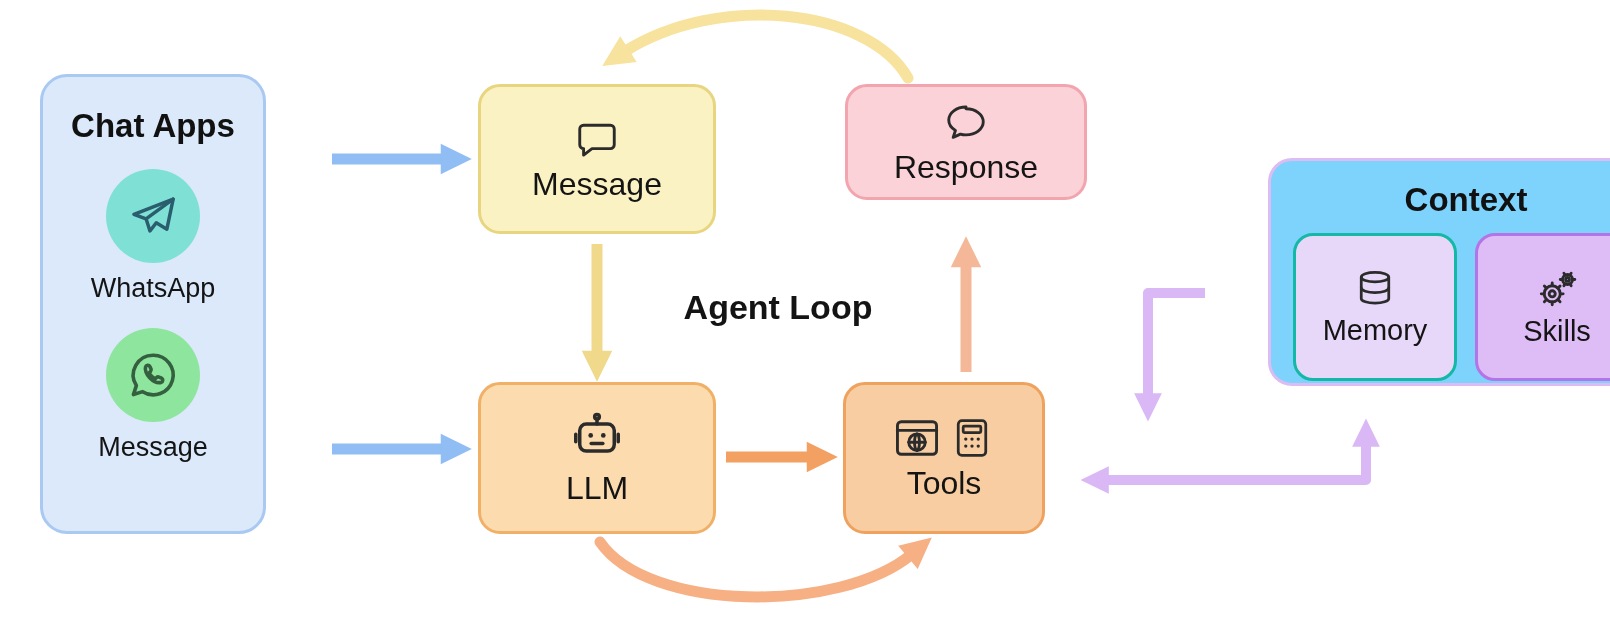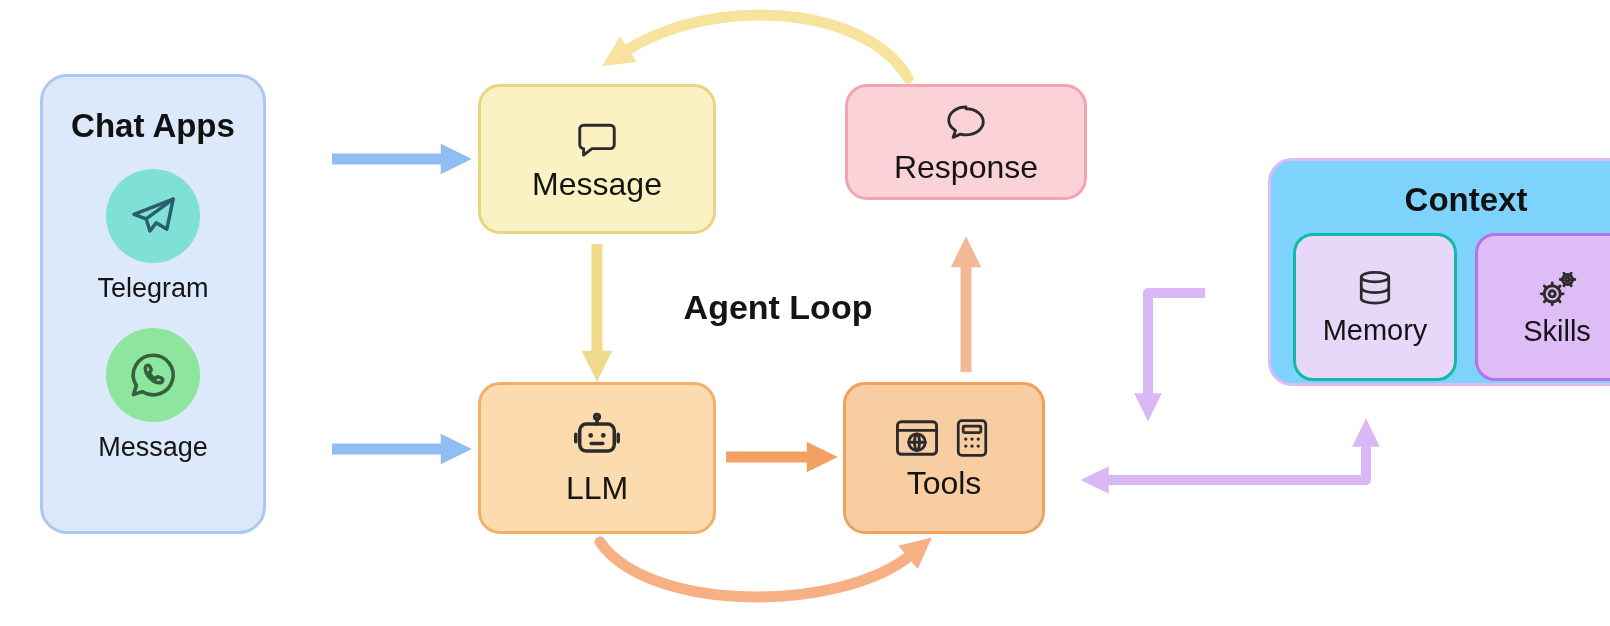--- a/index.html
+++ b/index.html
@@ -89,21 +89,21 @@
 
   <div class="panel chat-apps">
     <div class="panel-title">Chat Apps</div>
     <div class="app">
       <div class="app-circle telegram-circle">
         <svg class="ic-tg" viewBox="0 0 24 24" width="52" height="52">
           <path d="M21.3 4.2 L3.2 11.2 L8.8 13.3 L10.6 18.9 L13.5 15.1 L18.4 18.1 Z"></path>
           <path d="M8.8 13.3 L21.3 4.2"></path>
         </svg>
       </div>
-      <div class="app-label">Telegram</div>
+      <div class="app-label">WhatsApp</div>
     </div>
     <div class="app">
       <div class="app-circle whatsapp-circle">
         <svg class="ic-wa" viewBox="0 0 24 24" width="54" height="54">
           <path d="M12.1 3.2 a8.8 8.8 0 1 1 -4.7 16.2 L3.3 20.7 l1.3 -4 A8.8 8.8 0 0 1 12.1 3.2 z"></path>
           <path d="M8.7 8.4 c.2 -.9 1.5 -1 1.9 -.2 l.5 1.1 c.2 .4 .1 .8 -.2 1.1 l-.6 .6 c.5 1.2 1.5 2.2 2.7 2.7 l.6 -.6 c.3 -.3 .7 -.4 1.1 -.2 l1.1 .5 c.8 .4 .7 1.7 -.2 1.9 c-1.3 .3 -3.4 -.4 -5 -2 c-1.6 -1.6 -2.3 -3.7 -1.9 -4.9 z"></path>
         </svg>
       </div>
       <div class="app-label">Message</div>
     </div>

